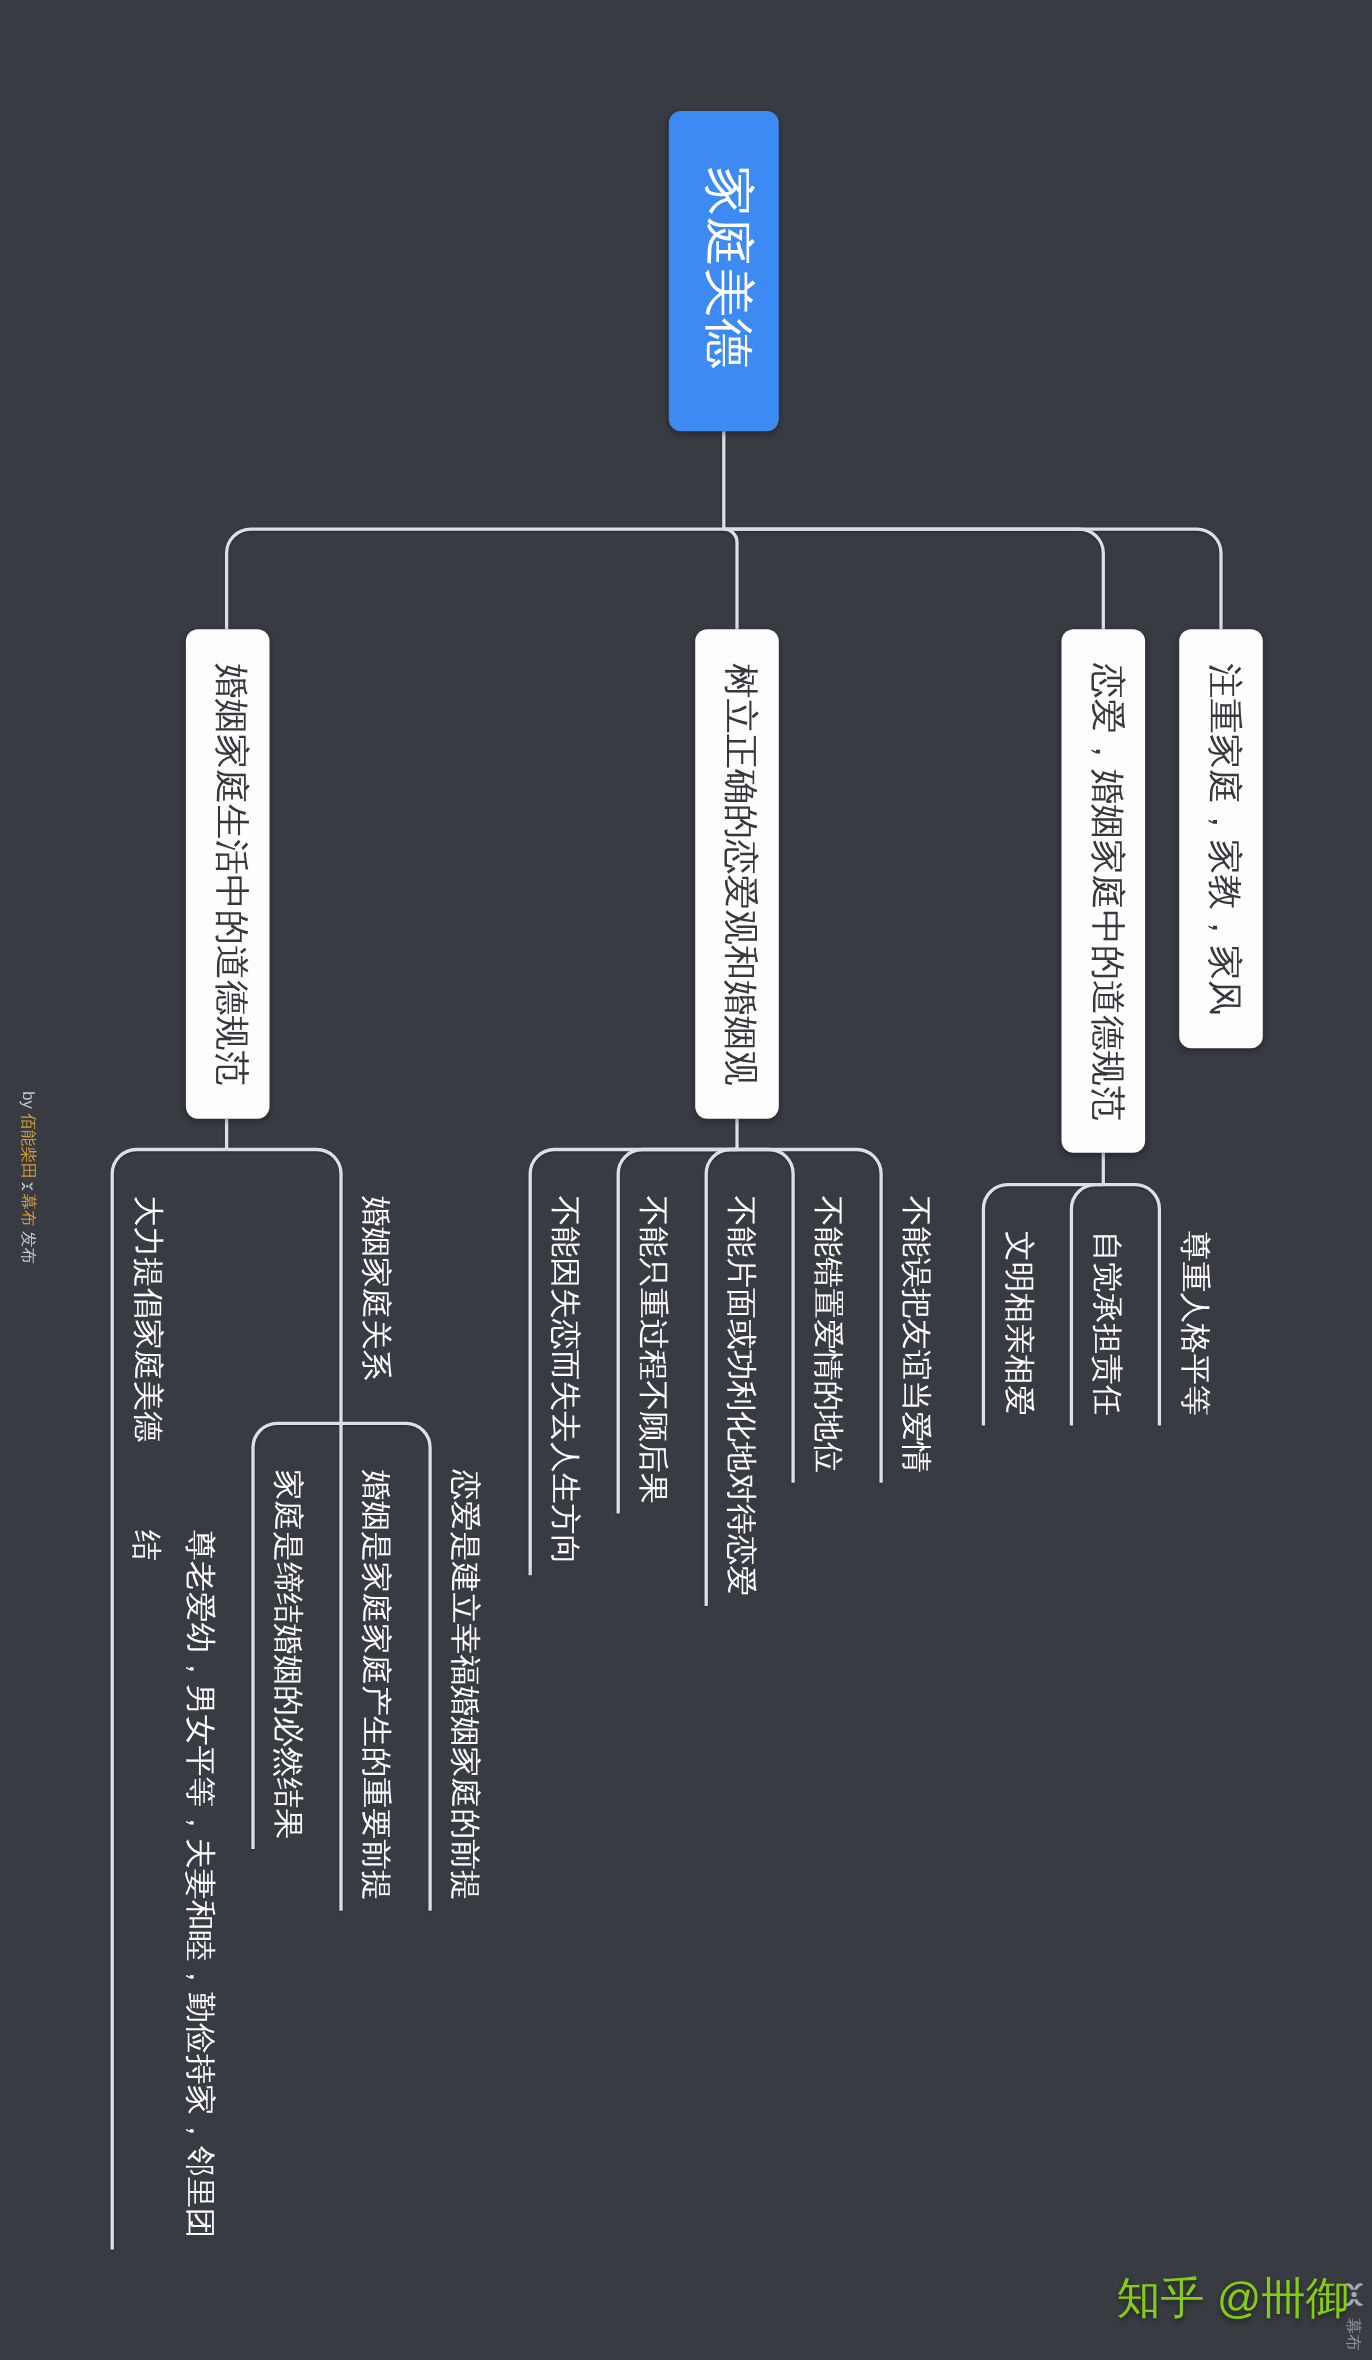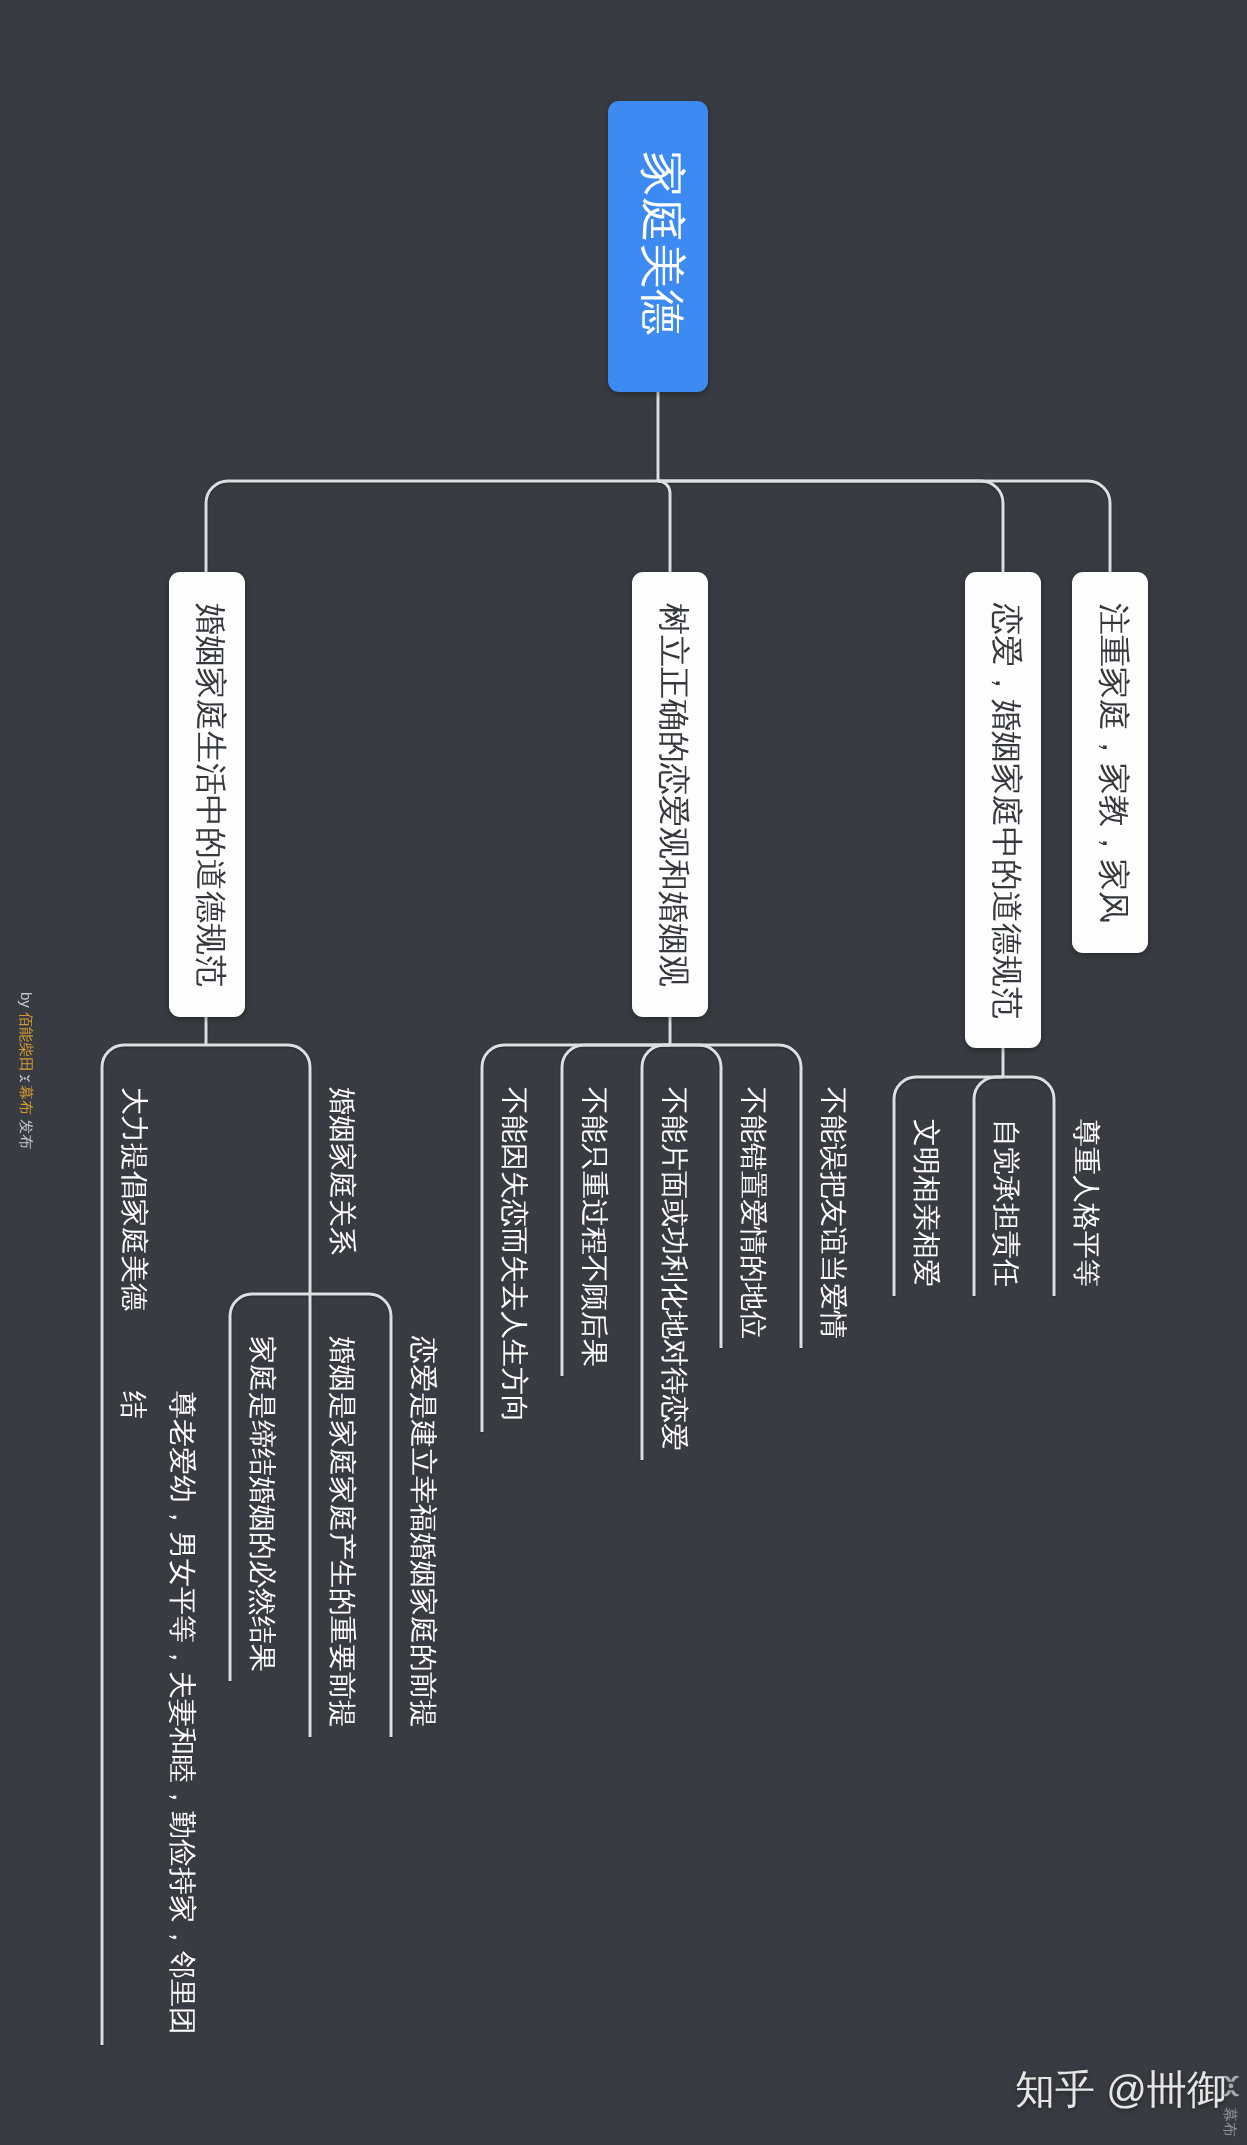--- a/index.html
+++ b/index.html
@@ -17,21 +17,21 @@
        transform:rotate(90deg);line-height:1;}
   .nl{font-size:32px;color:#35383d;font-weight:500;}
   .nl.rootlabel{color:#ffffff;font-size:46px;font-weight:500;}
   .lf{font-size:28px;color:#ffffff;font-weight:500;}
   .lf.wrap{white-space:normal;line-height:49px;}
   #wm{position:absolute;transform-origin:0 0;transform:rotate(90deg);
       white-space:nowrap;font-size:15px;color:#c3c6cb;letter-spacing:0;line-height:15px;}
   #wm .accent{color:#d79b33;}
   #wm .logo{display:inline-block;vertical-align:-2px;margin:0 2px;}
   #footer{position:absolute;}
-  #footer .txt{position:absolute;left:0;top:0;font-size:40px;color:#e5e5e5;letter-spacing:0px;
+  #footer .txt{position:absolute;left:0;top:0;font-size:40px;color:#84cc16;letter-spacing:0px;
       text-shadow:0 2px 5px rgba(0,0,0,.45);white-space:nowrap;line-height:1;}
   #footer .brand{position:absolute;left:207px;top:5px;}
   #footer .cap{position:absolute;left:222px;top:37px;font-size:15px;color:#8e9298;
       transform:rotate(90deg);transform-origin:0 0;white-space:nowrap;line-height:15px;}
 </style>
 </head>
 <body>
 
 <div id="stage">
   <svg id="wires" viewBox="0 0 1247 2145">

